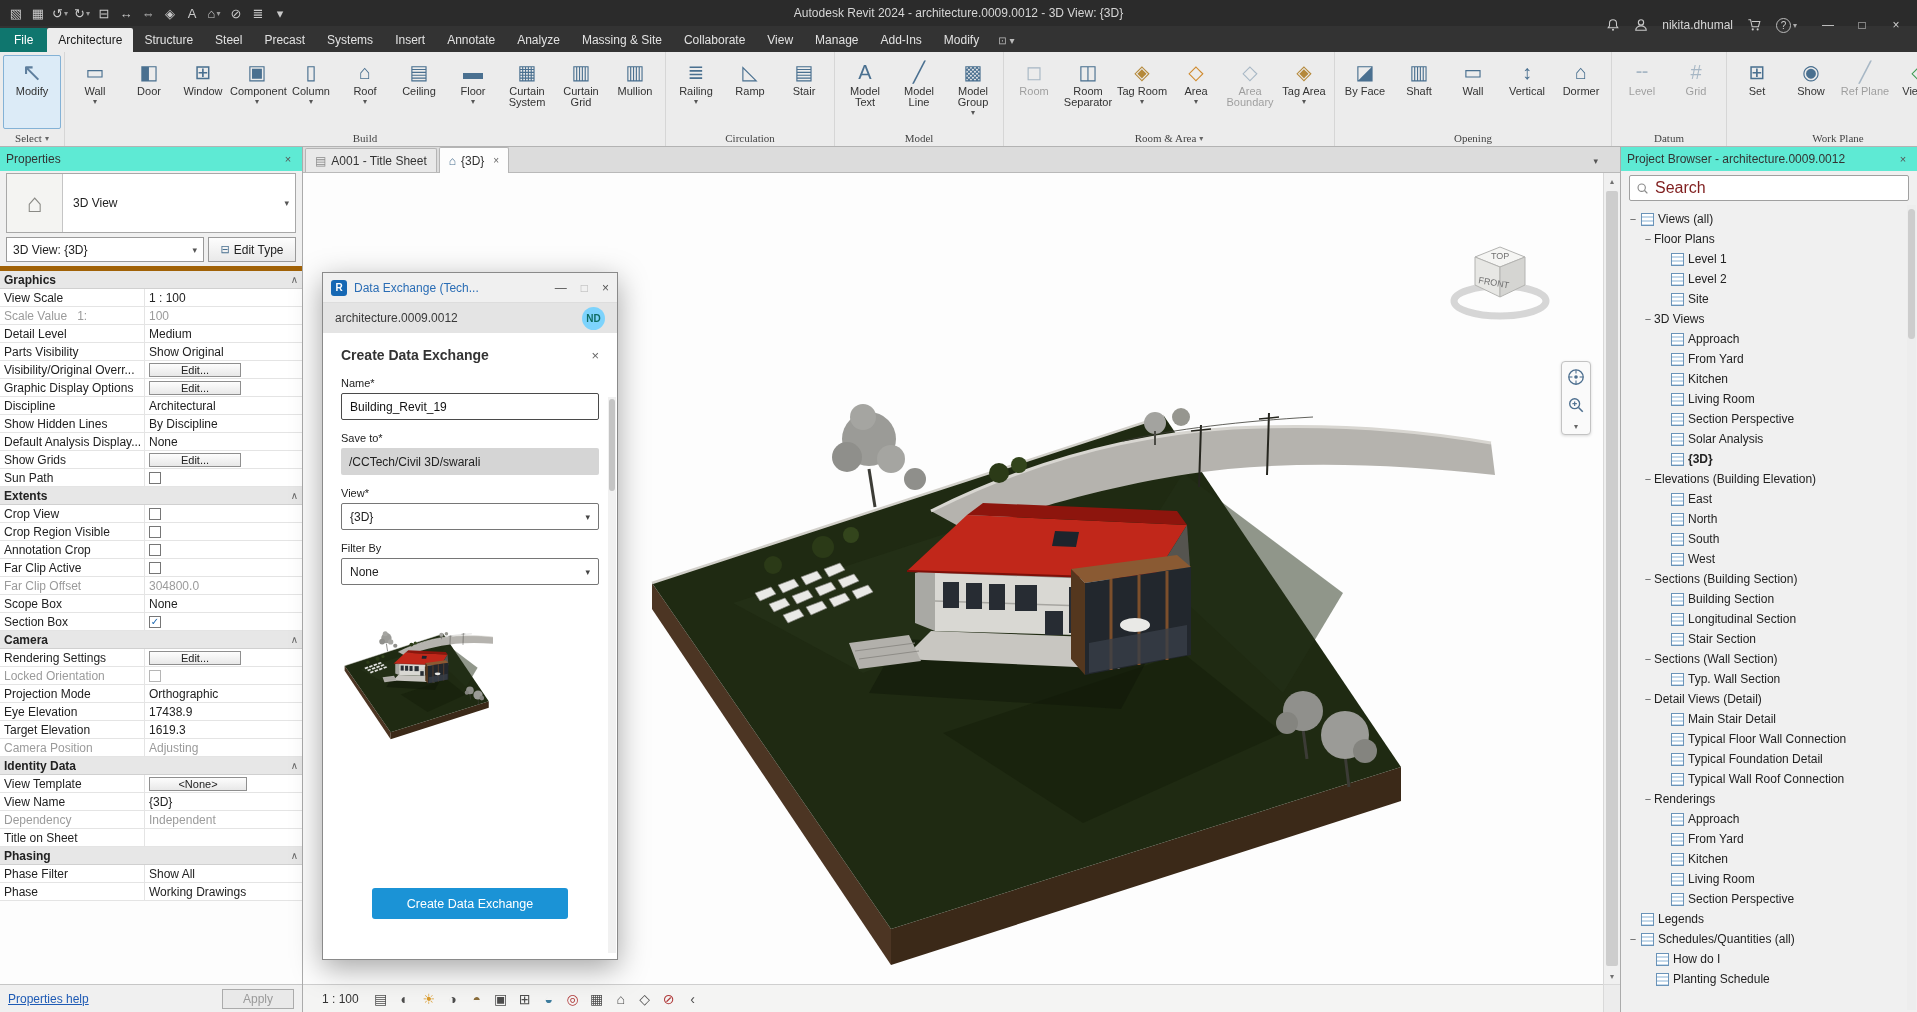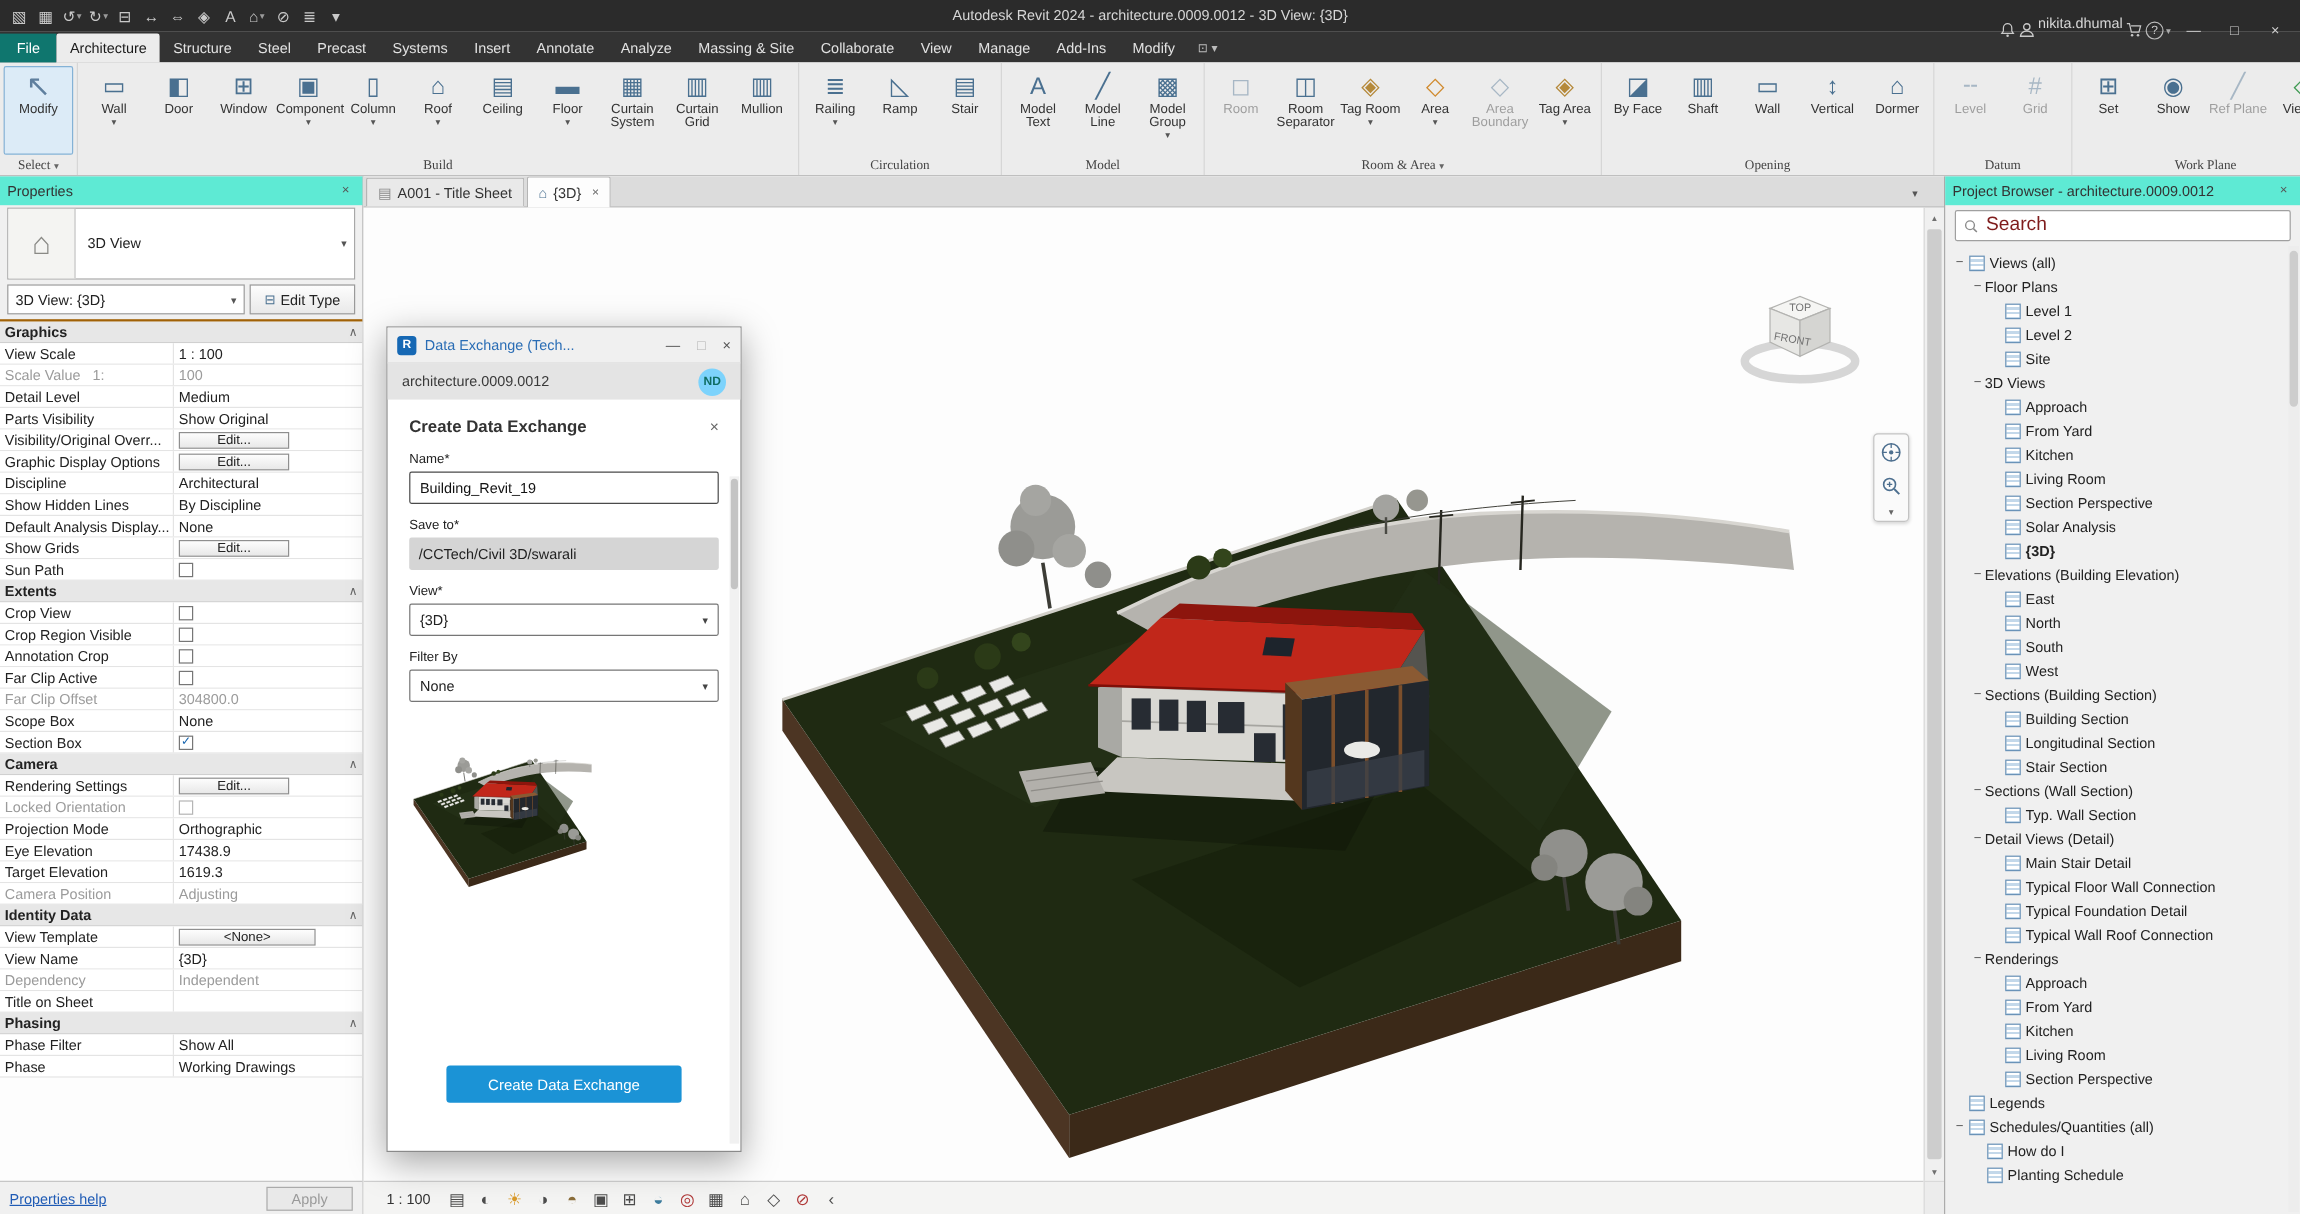--- a/index.html
+++ b/index.html
@@ -5,21 +5,21 @@
   * { margin:0; padding:0; box-sizing:border-box; }
   html,body { width:1917px; height:1012px; overflow:hidden; }
   body { font-family:"Liberation Sans", sans-serif; font-size:12px; background:#ececec; color:#222; position:relative; }
 
   
   .titlebar { height:26px; background:#2b2b2b; display:flex; align-items:center; position:relative; color:#cfcfcf; }
   .qat { display:flex; align-items:center; gap:2px; padding-left:6px; z-index:2; }
   .qat-btn { min-width:20px; height:20px; display:flex; align-items:center; justify-content:center; font-size:13px; color:#c9c9c9; cursor:default; border-radius:2px; padding:0 2px; }
   .qat-arrow { font-size:8px; margin-left:1px; color:#9a9a9a; }
   .tb-title { position:absolute; left:0; right:0; text-align:center; font-size:12px; color:#d6d6d6; pointer-events:none; }
-  .tb-right { margin-left:auto; display:flex; gap:2px; padding-right:4px; z-index:2;margin-top:24px; }
+  .tb-right { margin-left:auto; display:flex; align-items:center; gap:14px; padding-right:4px; z-index:2;margin-top:24px; }
   .tb-ico { display:flex; align-items:center; gap:4px; color:#c9c9c9; }
   .tb-user { font-size:12px; color:#d6d6d6; }
   .tb-help { display:flex; align-items:center; gap:2px; }
   .tb-help-circle { width:15px; height:15px; border:1px solid #bbb; border-radius:50%; font-size:10px; display:flex; align-items:center; justify-content:center; color:#ccc; }
   .winbtns { display:flex; }
   .winbtn { width:34px; height:26px; display:flex; align-items:center; justify-content:center; font-size:12px; color:#cfcfcf; }
 
   
   .tabbar { height:26px; background:#333333; display:flex; align-items:flex-end; padding-left:0; }
   .rtab { padding:5px 11px 5px; font-size:12px; color:#e2e2e2; cursor:default; }
@@ -52,29 +52,29 @@
   .props { width:303px; background:#f0f0f0; border-right:1px solid #ababab; display:flex; flex-direction:column; }
   .type-selector { margin:2px 6px; height:60px; background:#fff; border:1px solid #a8a8a8; display:flex; align-items:center; }
   .type-thumb { width:56px; height:100%; border-right:1px solid #c5c5c5; background:#f4f4f2; display:flex; align-items:center; justify-content:center; font-size:26px; color:#8a8a86; }
   .type-label { padding-left:10px; font-size:12px; }
   .type-arrow { margin-left:auto; padding-right:6px; color:#555; font-size:9px; }
   .inst-row { display:flex; margin:2px 6px 4px; height:25px; gap:4px; }
   .inst-combo { flex:1; background:#fff; border:1px solid #9a9a9a; display:flex; align-items:center; padding:0 6px; font-size:12px; }
   .inst-combo .arrow { margin-left:auto; font-size:9px; color:#555; }
   .edit-type-btn { width:88px; border:1px solid #9a9a9a; background:linear-gradient(#fdfdfd,#e9e9e9); display:flex; align-items:center; justify-content:center; gap:4px; font-size:12px; }
   .edit-type-btn .eticon { font-size:11px; color:#4a7090; }
-  .prop-grid { flex:1; background:#fdfdfd; border-top:2px solid #a16207; overflow:hidden; }
+  .prop-grid { flex:1; background:#fdfdfd; border-top:5px solid #a16207; overflow:hidden; }
   .prow { display:flex; height:18px; border-bottom:1px solid #e4e4e4; align-items:center; background:#fff; }
   .prow.phead { background:#e7e7e7; font-weight:bold; padding:0 4px; border-bottom:1px solid #d0d0d0; }
   .prow.phead .pcollapse { margin-left:auto; font-weight:normal; color:#666; font-size:10px; }
   .plabel { width:145px; padding-left:4px; font-size:12px; white-space:nowrap; overflow:hidden; border-right:1px solid #e4e4e4; height:100%; display:flex; align-items:center; }
   .pvalue { flex:1; padding-left:4px; font-size:12px; white-space:nowrap; overflow:hidden; display:flex; align-items:center; height:100%; }
   .gray { color:#9b9b9b; }
   .pbtn { width:92px; height:14px; border:1px solid #8f8f8f; background:linear-gradient(#fdfdfd,#e8e8e8); font-size:11px; line-height:12px; text-align:center; }
-  .pbtn.wide { width:114px; }
+  .pbtn.wide { width:98px; }
   .pcheck { width:12px; height:12px; border:1px solid #767676; background:#fff; font-size:10px; line-height:10px; text-align:center; color:#1866b0; }
   .props-foot { height:28px; border-top:1px solid #c6c6c6; background:#f0f0f0; display:flex; align-items:center; padding:0 8px; }
   .props-help { color:#1f5bb5; text-decoration:underline; font-size:12px; }
   .apply-btn { margin-left:auto; width:72px; height:20px; border:1px solid #ababab; background:#e9e9e9; color:#9a9a9a; font-size:12px; display:flex; align-items:center; justify-content:center; }
 
   
   .canvas { width:1317px; position:relative; background:#fdfdfd; display:flex; flex-direction:column; }
   .canvas-tabs { height:26px; background:#dcdcdc; display:flex; align-items:flex-end; padding-left:2px; border-bottom:1px solid #b9b9b9; position:relative; }
   .vtab { height:24px; display:flex; align-items:center; gap:5px; padding:0 9px; background:#e9e9e9; border:1px solid #b5b5b5; border-bottom:none; margin-right:2px; font-size:12px; color:#333; border-radius:2px 2px 0 0; }
   .vtab.active { background:#fdfdfd; height:26px; margin-bottom:-1px; }

